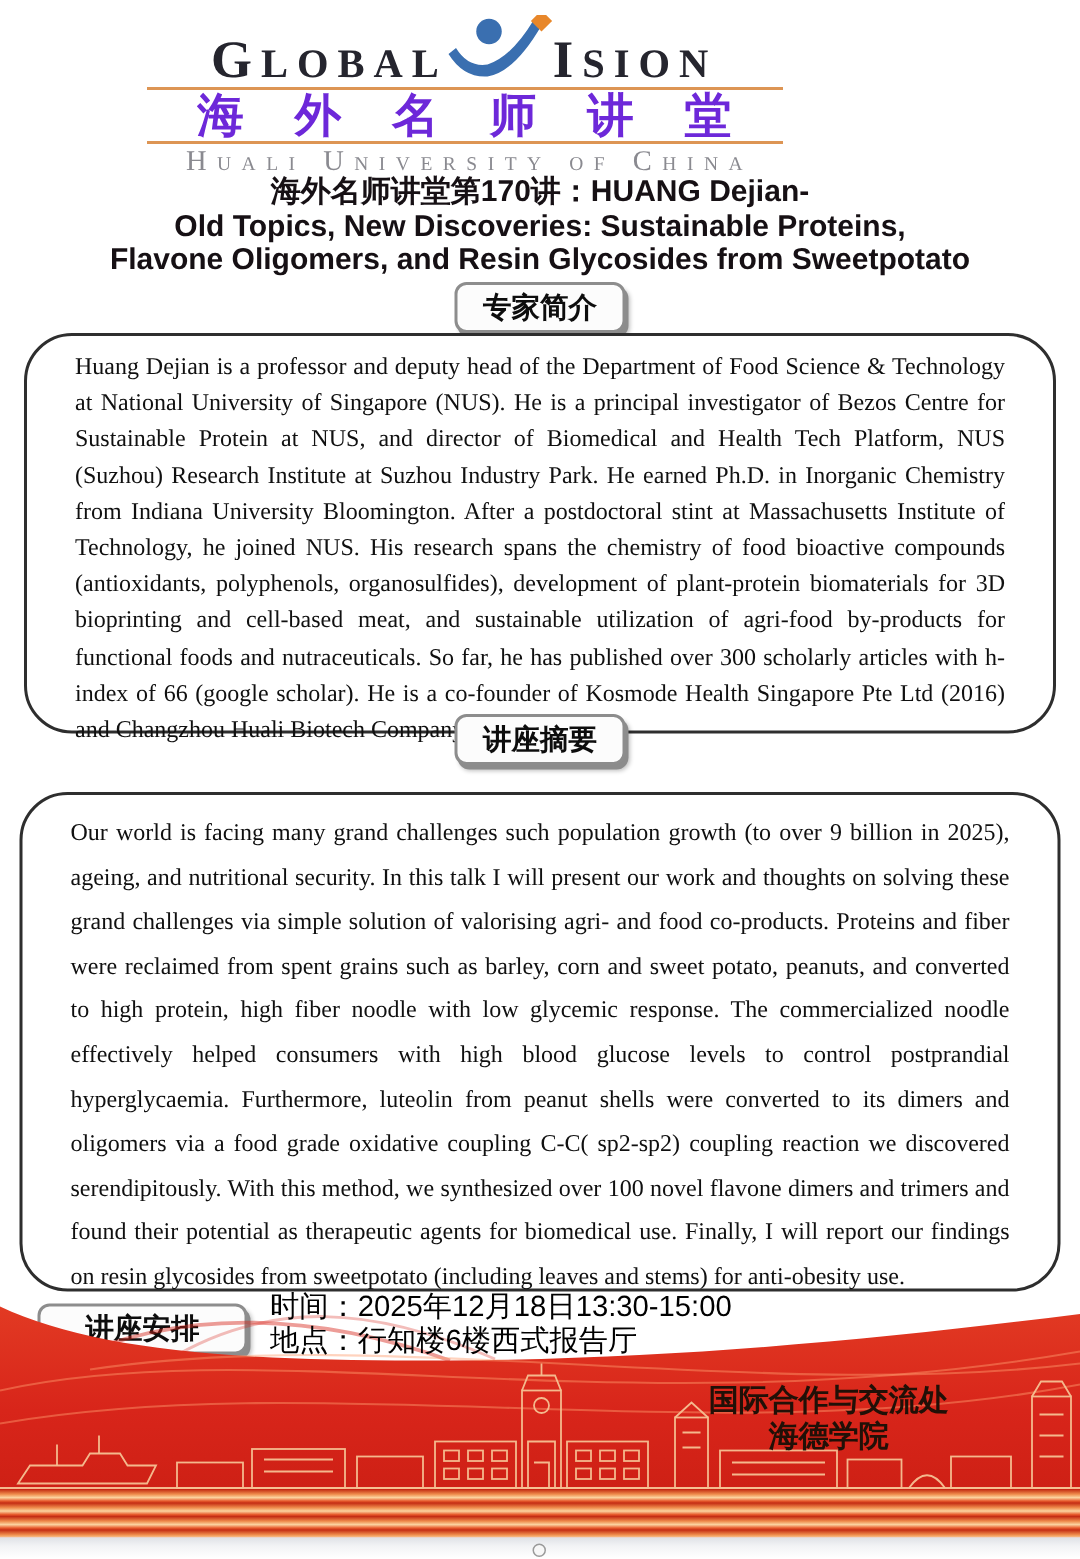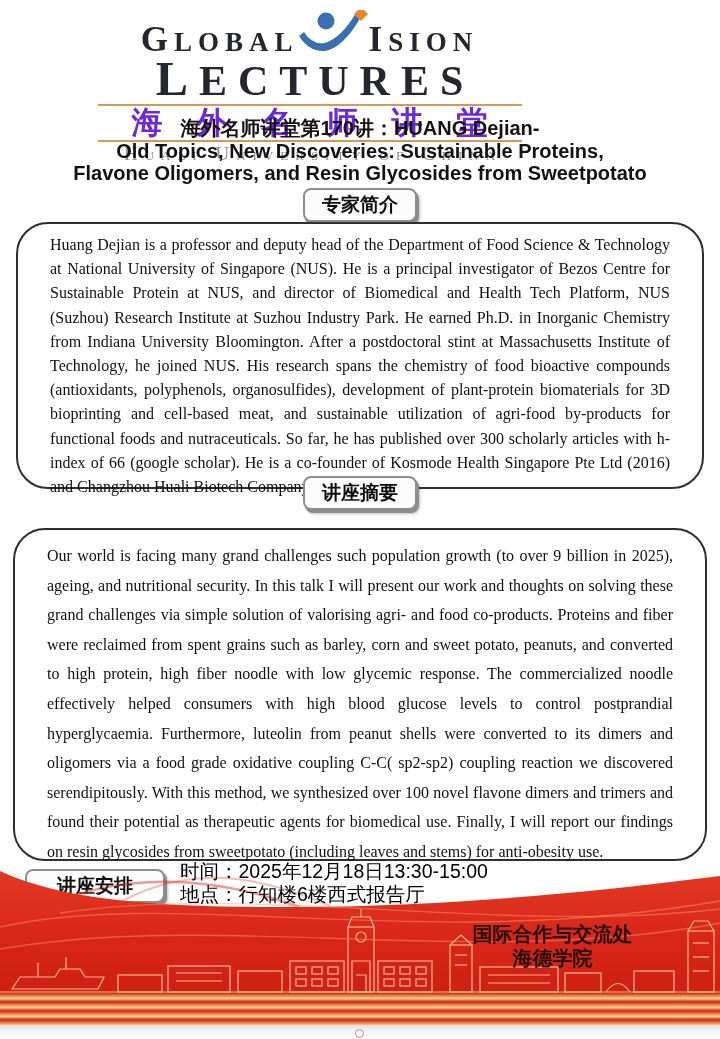--- a/index.html
+++ b/index.html
@@ -102,21 +102,20 @@
     <span class="logo-word">GLOBAL</span>
     <span class="logo-figure">
       <svg width="78" height="46" viewBox="0 0 78 46">
         <path d="M4,26 Q14,42 30,41 Q48,38 66,7 L61,3 Q46,28 30,33 Q17,35 9,22 Z" fill="#3a6fb0"></path>
         <circle cx="31" cy="11" r="8.5" fill="#3a6fb0"></circle>
         <rect x="61" y="-1" width="10" height="10" transform="rotate(45 66 4)" fill="#e8872a"></rect>
       </svg>
     </span>
     <span class="logo-word">ISION</span>
   </div>
-  <div class="logo-lectures">LECTURES</div>
   <div class="seal-band">海外名师讲堂</div>
   <div class="logo-ouc">Huali University of China</div>
 </div>
 
 <div class="title-block">
   <div>海外名师讲堂第170讲：HUANG Dejian-</div>
   <div>Old Topics, New Discoveries: Sustainable Proteins,</div>
   <div>Flavone Oligomers, and Resin Glycosides from Sweetpotato</div>
 </div>
 

